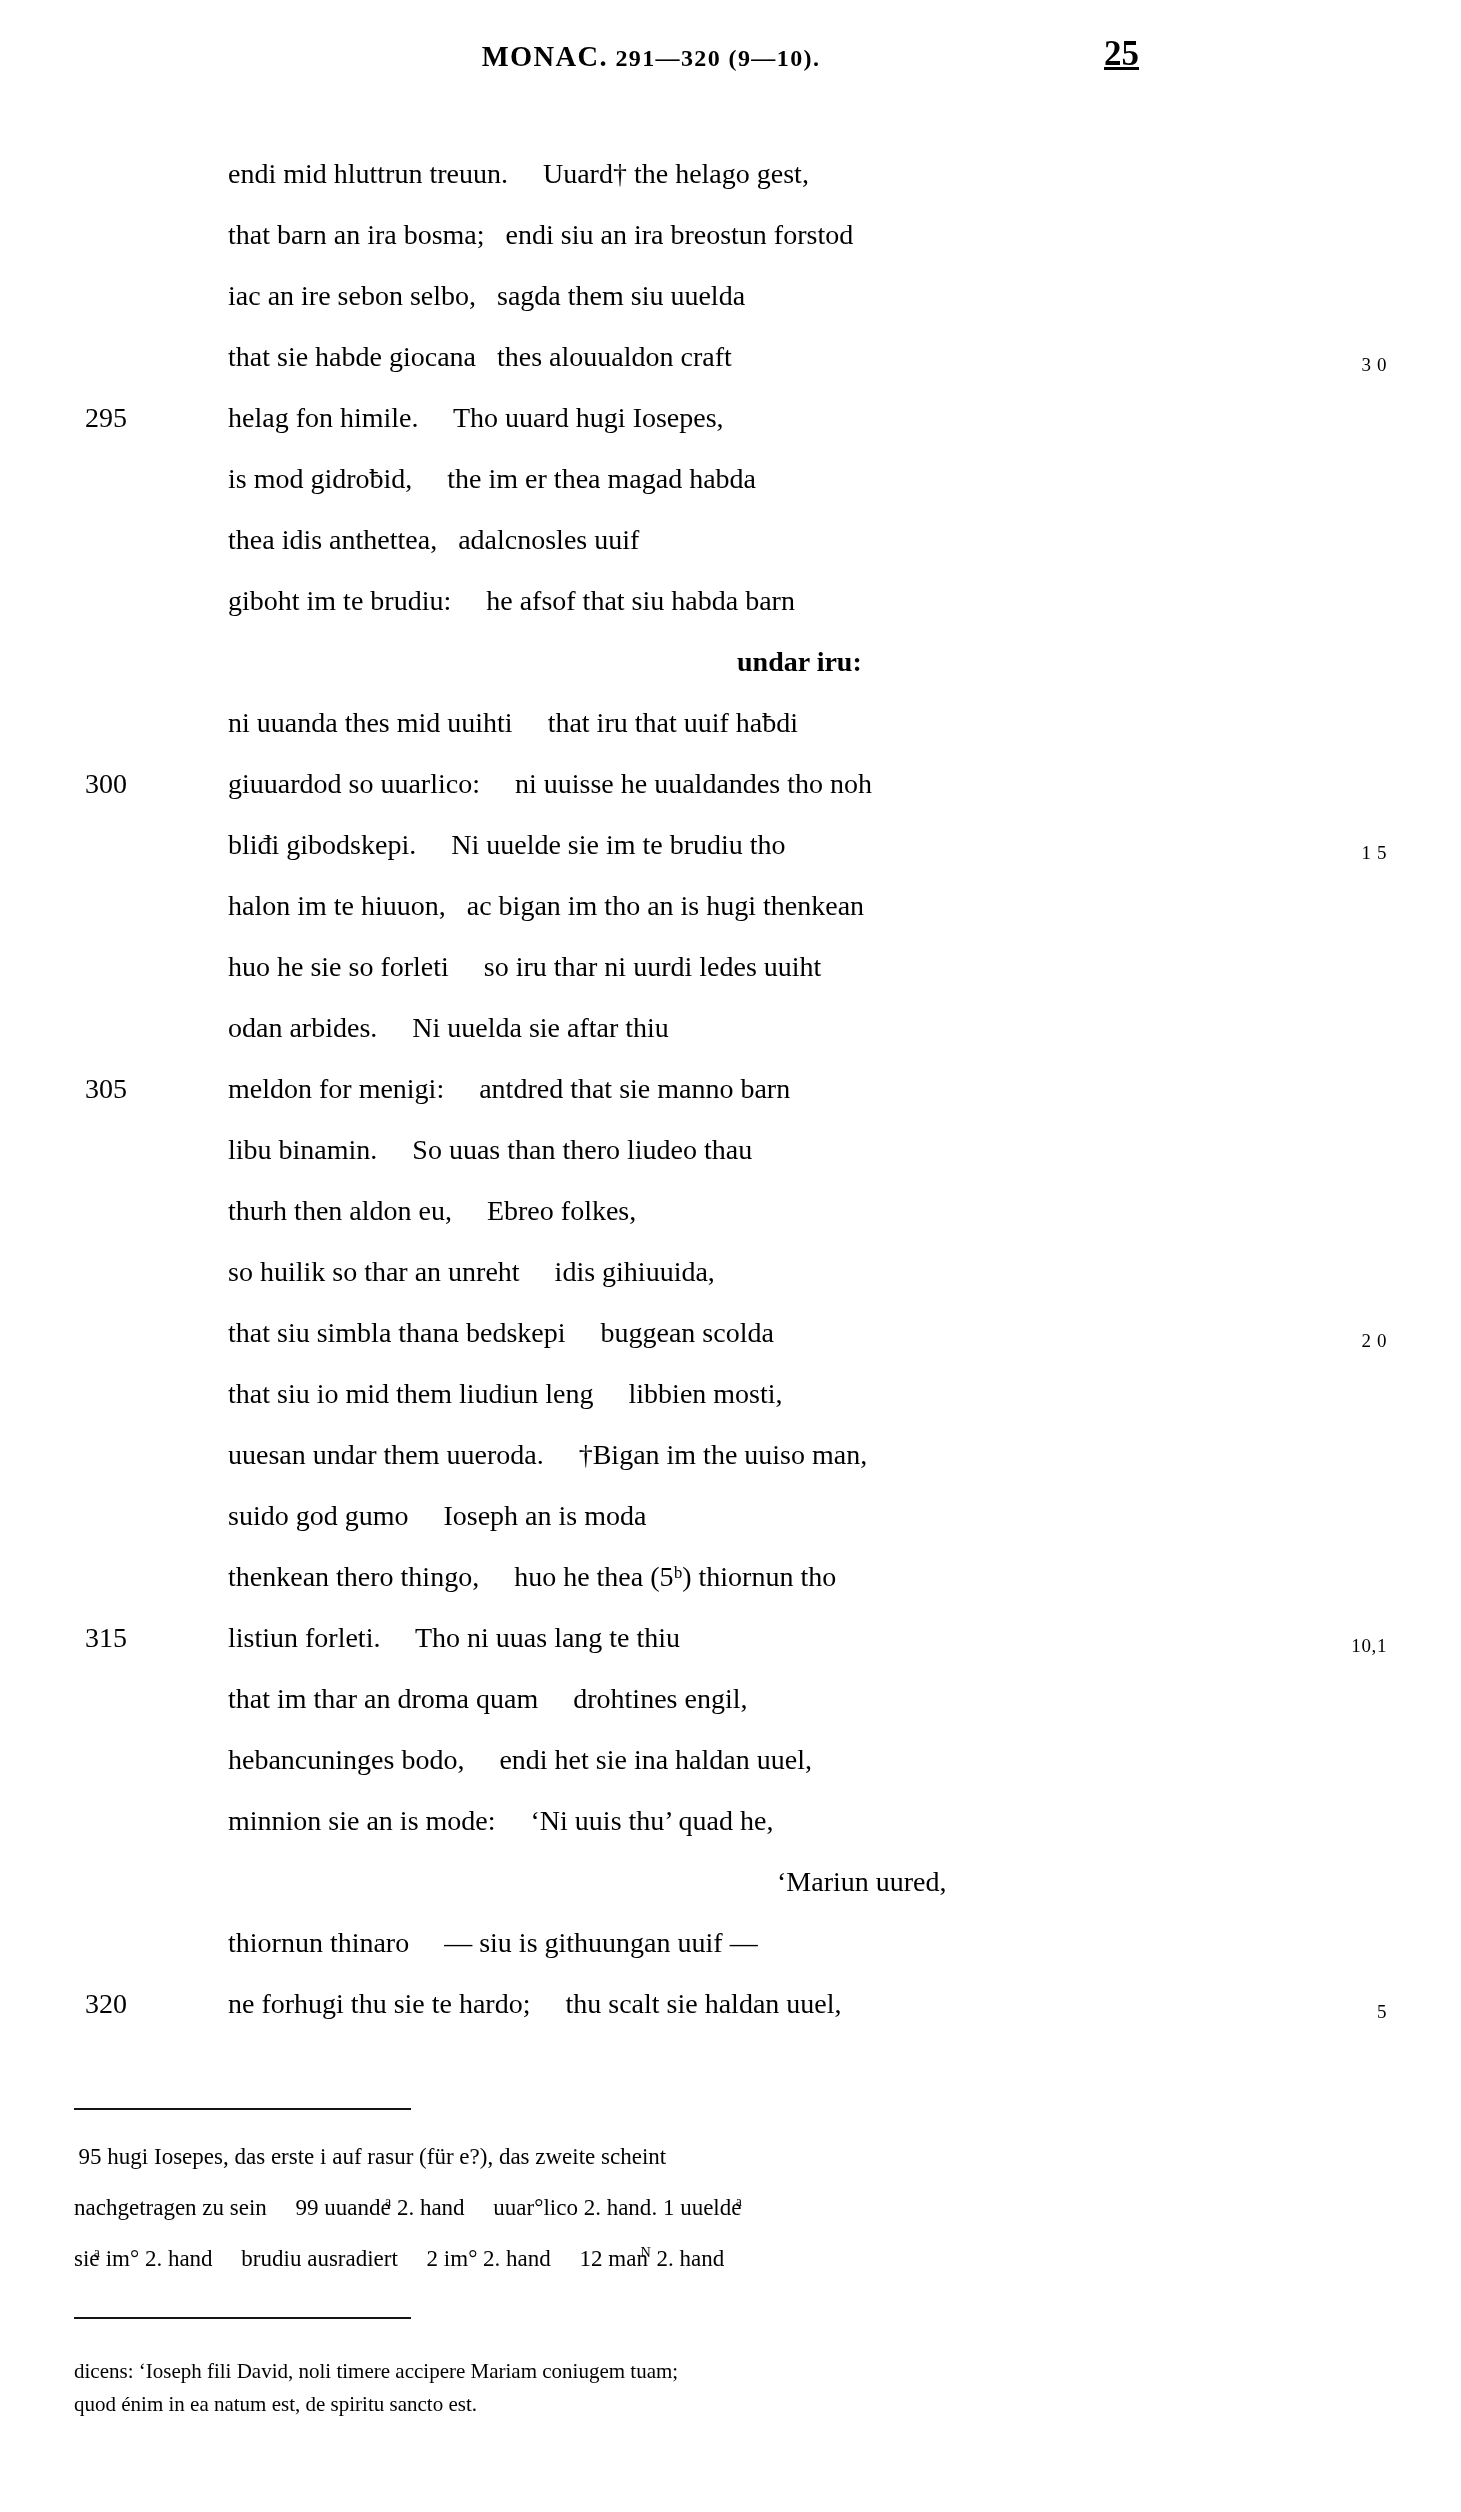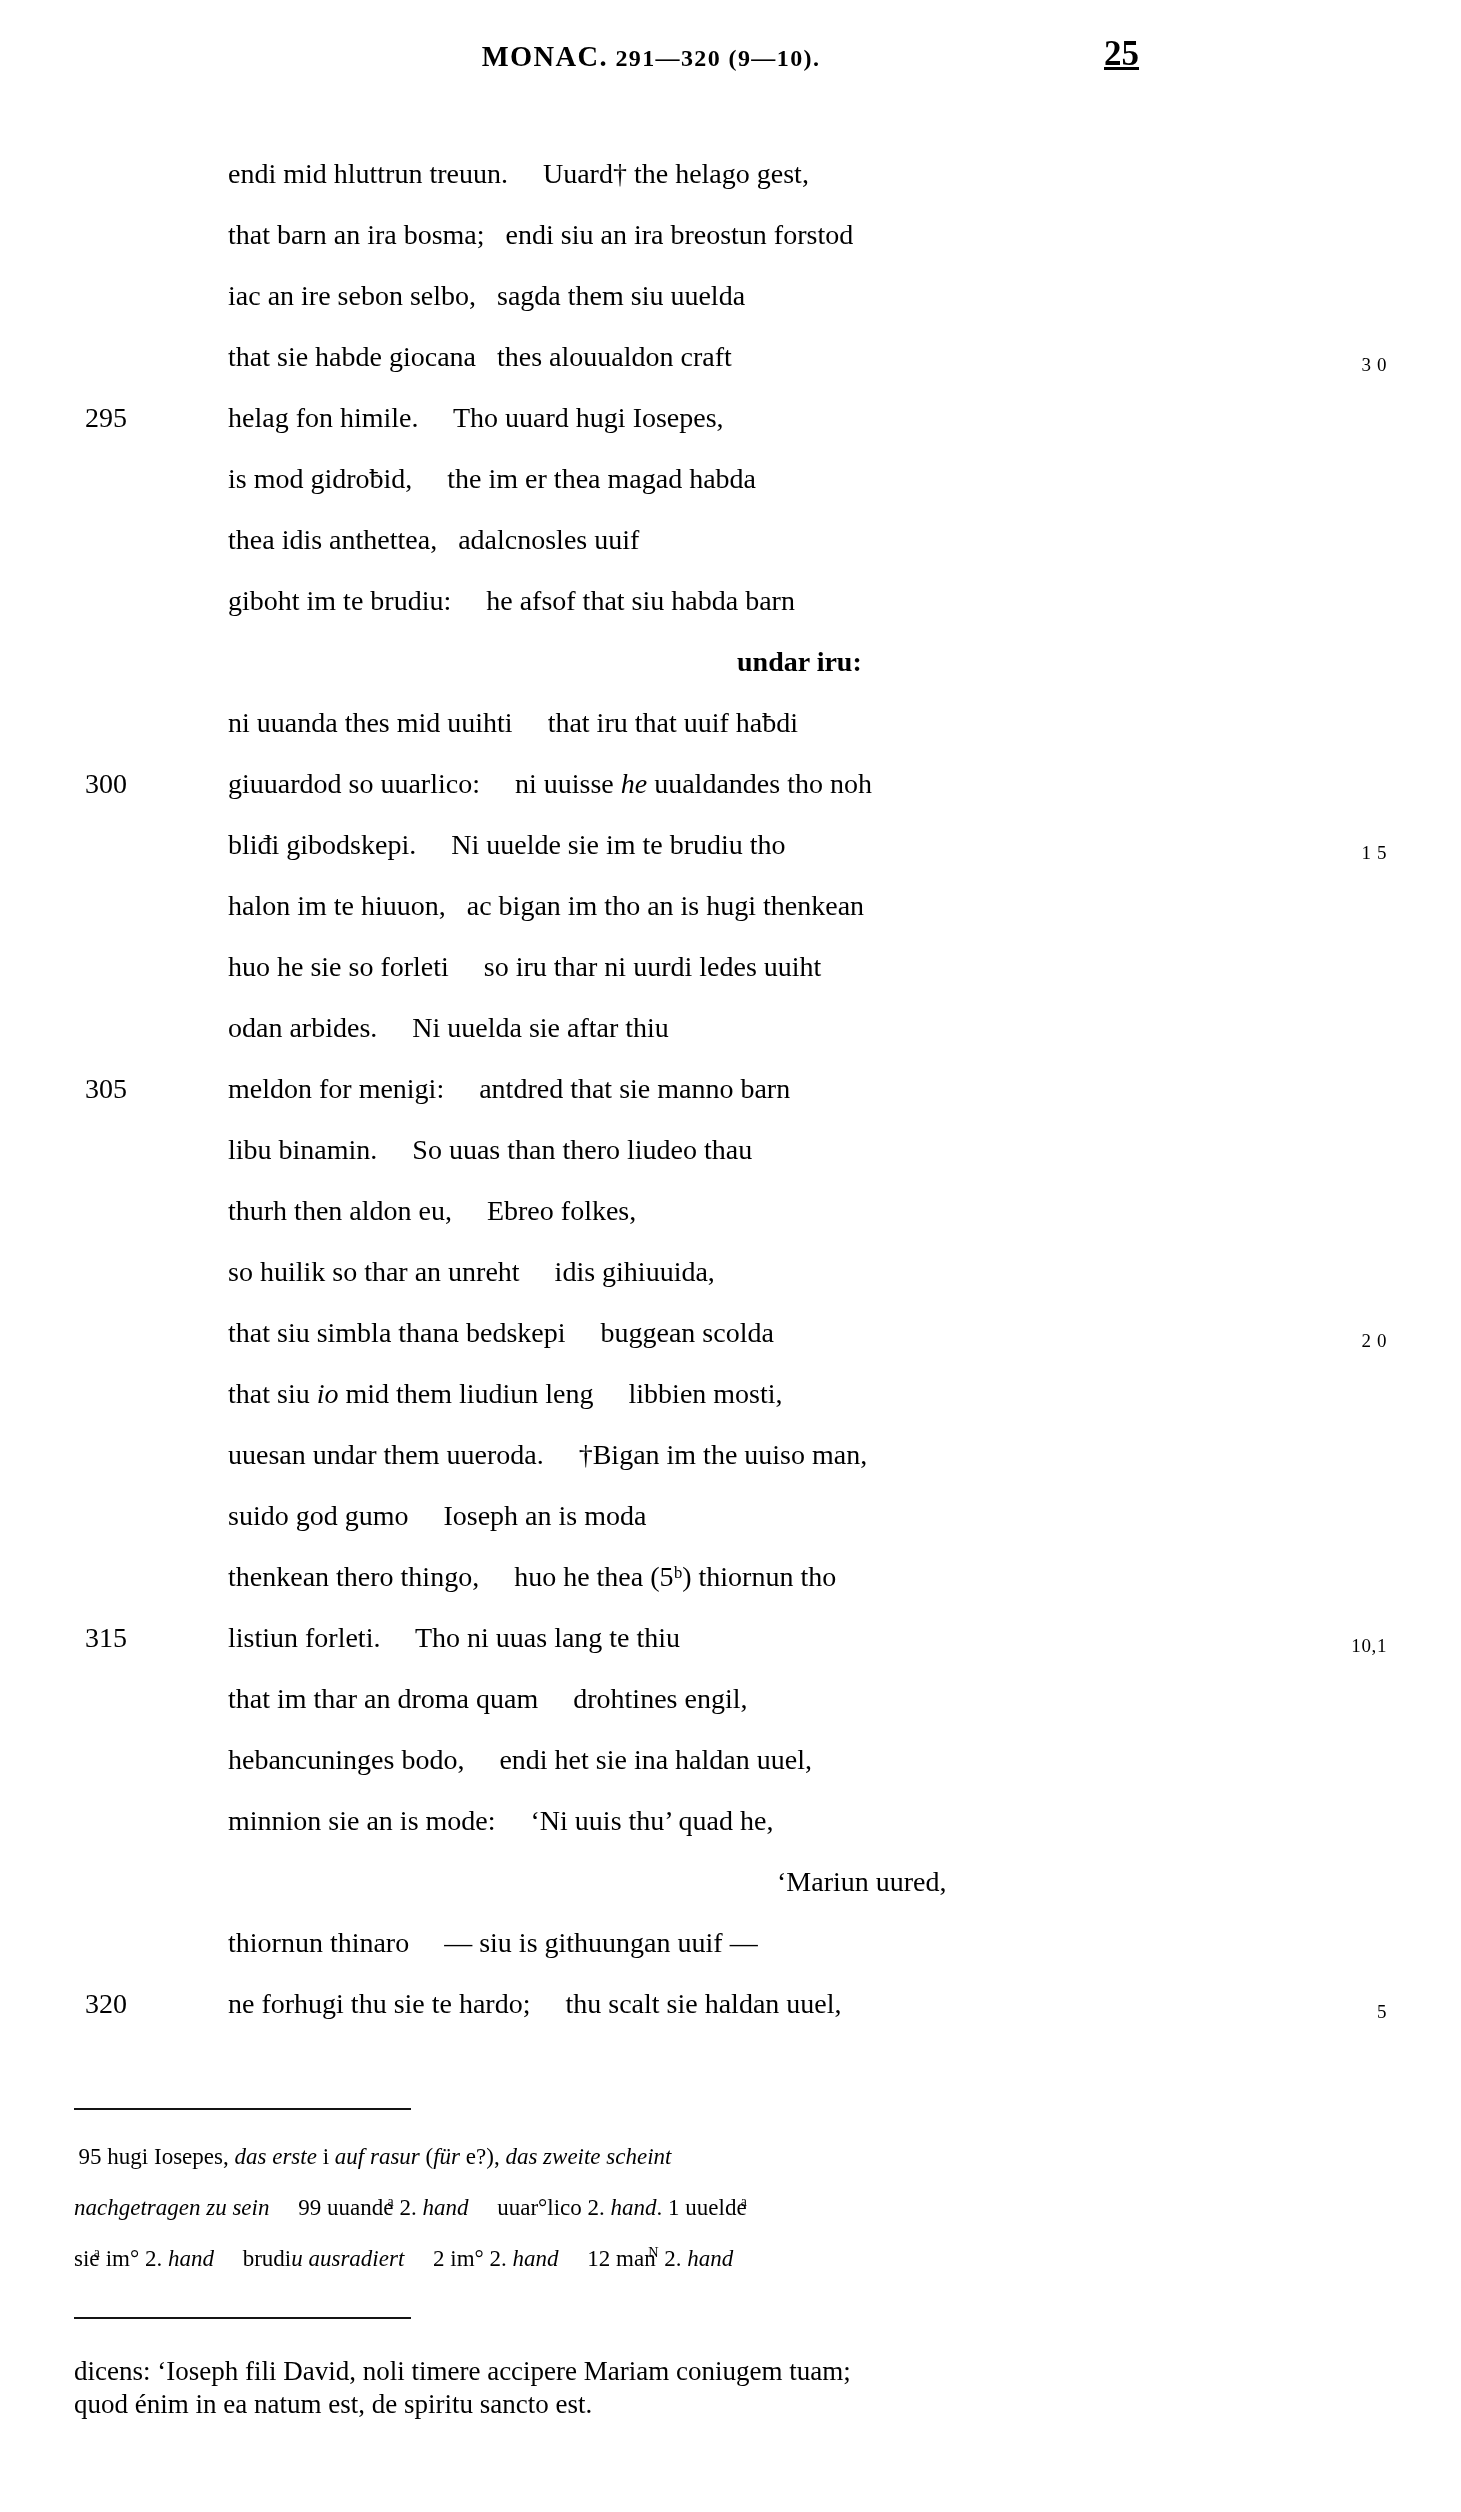--- a/index.html
+++ b/index.html
@@ -56,21 +56,21 @@
     margin-left:40px;
   }
   .vtext.center { left:697px;font-weight:bold; }
   .vtext.indent-deep { left:737px; }
   .marg {
     position:absolute;
     right:75px; top:8px;
     font-size:19px;
     letter-spacing:0.6px;
   }
-  .it { font-style:italic; }
+  .it { }
 
   
   .rule-short {
     position:absolute;
     height:1.7px; background:#141414;
   }
   .app {
     position:absolute;
     left:74px;
     width:1313px;
@@ -90,21 +90,21 @@
     vertical-align:super;
     line-height:0;
     margin-left:-0.52em;
   }
 
   
   .latin {
     position:absolute;
     left:74px;
     width:1325px;
-    font-size:27px;
+    font-size:21px;
     line-height:33px;
     white-space:pre-wrap;
   }
 </style>
 </head>
 <body>
 
 <div class="page">
 
   <div class="header">

